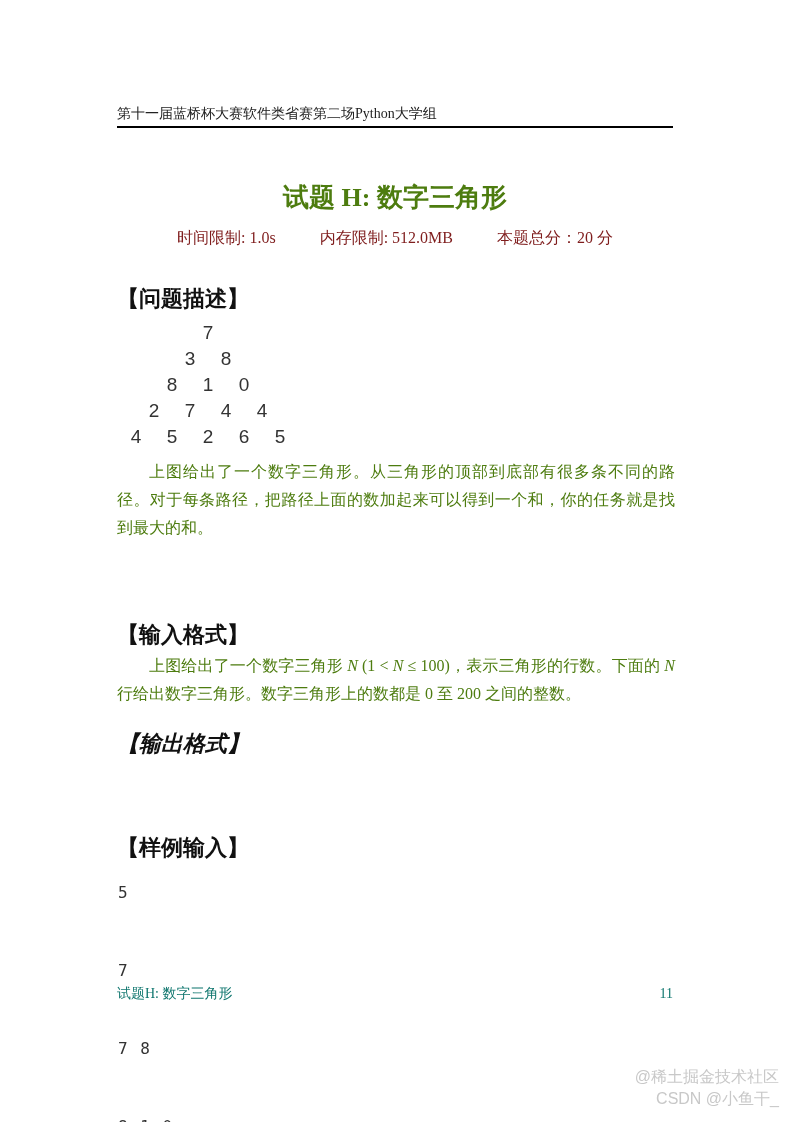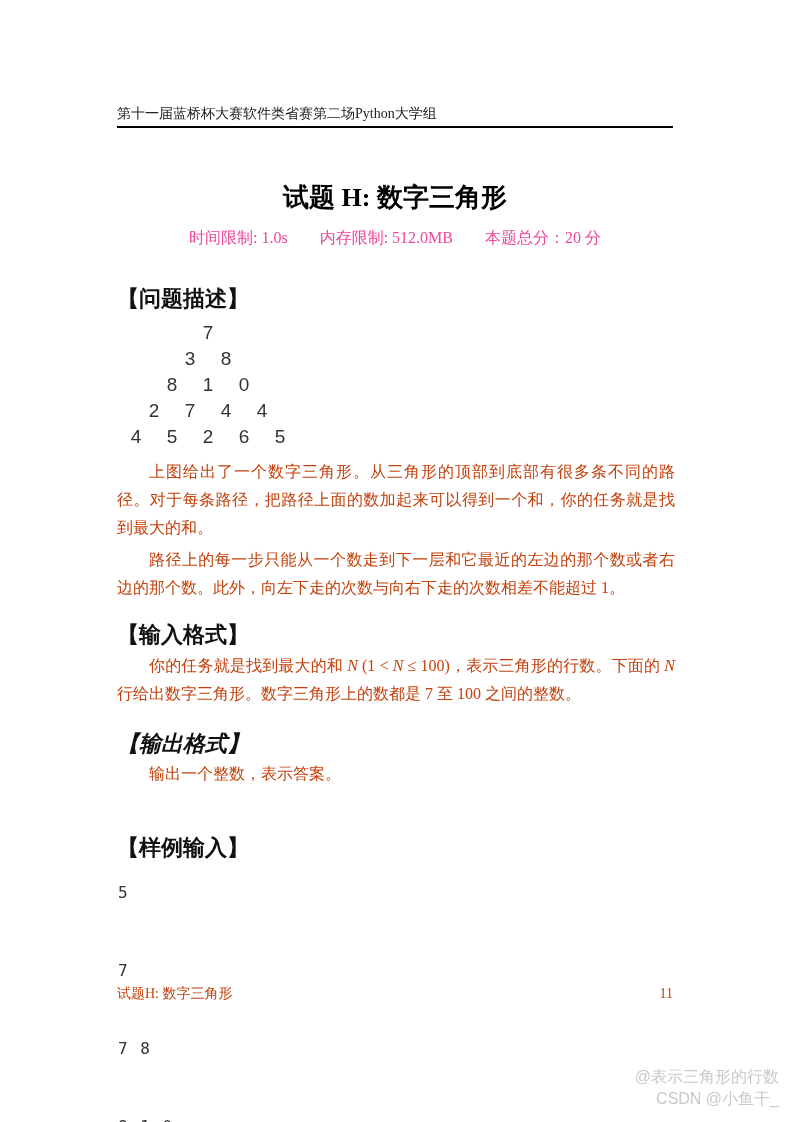--- a/index.html
+++ b/index.html
@@ -22,26 +22,26 @@
   }
   .header-rule {
     left: 117px; top: 126px; width: 556px; height: 1.5px;
     background: #000;
   }
 
   
   .doc-title {
     left: 117px; top: 180px; width: 556px;
     text-align: center;
-    font-size: 26px; line-height: 36px; font-weight: bold; color: #000000;
+    font-size: 26px; line-height: 36px; font-weight: bold; color: #4d7c0f;
   }
   .meta-line {
     left: 117px; top: 226px; width: 556px;
-    display: flex; justify-content: center; gap: 32px;
-    font-size: 16px; line-height: 24px; color: #ec4899;
+    display: flex; justify-content: center; gap: 44px;
+    font-size: 16px; line-height: 24px; color: #7f1d1d;
   }
 
   
   .section-heading {
     left: 117px; width: 556px;
     font-family: "Liberation Sans", "DejaVu Sans", sans-serif;
     font-weight: bold; font-size: 22px; line-height: 24px; color: #111;
   }
   .h-problem { top: 287px; }
   .h-input   { top: 623px; }
@@ -54,42 +54,42 @@
   .tri-cell {
     width: 36px; text-align: center;
     font-family: "Liberation Sans", "DejaVu Sans", sans-serif;
     font-size: 19px; line-height: 26px; color: #333;
   }
 
   
   .para {
     left: 117px; width: 558px;
     font-size: 16px; line-height: 28px;
-    text-align: justify; text-indent: 2em; color: #c2410c;
+    text-align: justify; text-indent: 2em; color: #4d7c0f;
   }
   .p-desc1  { top: 458px; }
   .p-desc2  { top: 546px; }
   .p-input  { top: 652px; }
   .p-output { top: 760px; }
   .var-n { font-style: italic; font-family: "Liberation Serif", serif; }
 
   
   .code-block {
     left: 118px; top: 828px; width: 400px;
     font-family: "DejaVu Sans Mono", "Liberation Mono", monospace;
     font-size: 16px; line-height: 26px; letter-spacing: 1.5px; color: #333;
     white-space: pre;
   }
   .code-line { height: 26px; }
 
   
   .footer {
     left: 117px; top: 984px; width: 556px;
     display: flex; justify-content: space-between;
-    font-size: 14px; line-height: 20px; color: #c2410c;
+    font-size: 14px; line-height: 20px; color: #0f766e;
   }
 
   
   .watermark {
     right: 14px; top: 1066px;
     text-align: right;
     font-family: "Liberation Sans", "DejaVu Sans", sans-serif;
     font-size: 16px; line-height: 22px; color: #c8c8c8;
   }
 </style>
@@ -133,42 +133,40 @@
     <div class="tri-row">
       <span class="tri-cell">4</span>
       <span class="tri-cell">5</span>
       <span class="tri-cell">2</span>
       <span class="tri-cell">6</span>
       <span class="tri-cell">5</span>
     </div>
   </div>
 
   <div class="abs para p-desc1">上图给出了一个数字三角形。从三角形的顶部到底部有很多条不同的路径。对于每条路径，把路径上面的数加起来可以得到一个和，你的任务就是找到最大的和。</div>
-  <div class="abs para p-desc2">路径上的每一步只能从一个数走到下一层和它最近的左边的那个数或者右边的那个数。此外，向左下走的次数与向右下走的次数相差不能超过 1。</div>
 
   <div class="abs section-heading h-input">【输入格式】</div>
 
-  <div class="abs para p-input"><span>你的任务就是找到最大的和 </span><span class="var-n">N</span><span> (1 &lt; </span><span class="var-n">N</span><span> ≤ 100)，表示三角形的行数。下面的 </span><span class="var-n">N</span><span> 行给出数字三角形。数字三角形上的数都是 7 至 100 之间的整数。</span></div>
+  <div class="abs para p-input"><span>上图给出了一个数字三角形 </span><span class="var-n">N</span><span> (1 &lt; </span><span class="var-n">N</span><span> ≤ 100)，表示三角形的行数。下面的 </span><span class="var-n">N</span><span> 行给出数字三角形。数字三角形上的数都是 0 至 200 之间的整数。</span></div>
 
   <div class="abs section-heading h-output">【输出格式】</div>
-  <div class="abs para p-output">输出一个整数，表示答案。</div>
 
   <div class="abs section-heading h-sample">【样例输入】</div>
 
   <div class="abs code-block">
     <div class="code-line">5</div>
     <div class="code-line">7</div>
     <div class="code-line">7 8</div>
     <div class="code-line">8 1 0</div>
     
   </div>
 
   <div class="abs footer">
     <span>试题H: 数字三角形</span>
     <span>11</span>
   </div>
 
   <div class="abs watermark">
-    <div>@表示三角形的行数</div>
+    <div>@稀土掘金技术社区</div>
     <div>CSDN @小鱼干_</div>
   </div>
 
 </div>
 
 </body></html>

